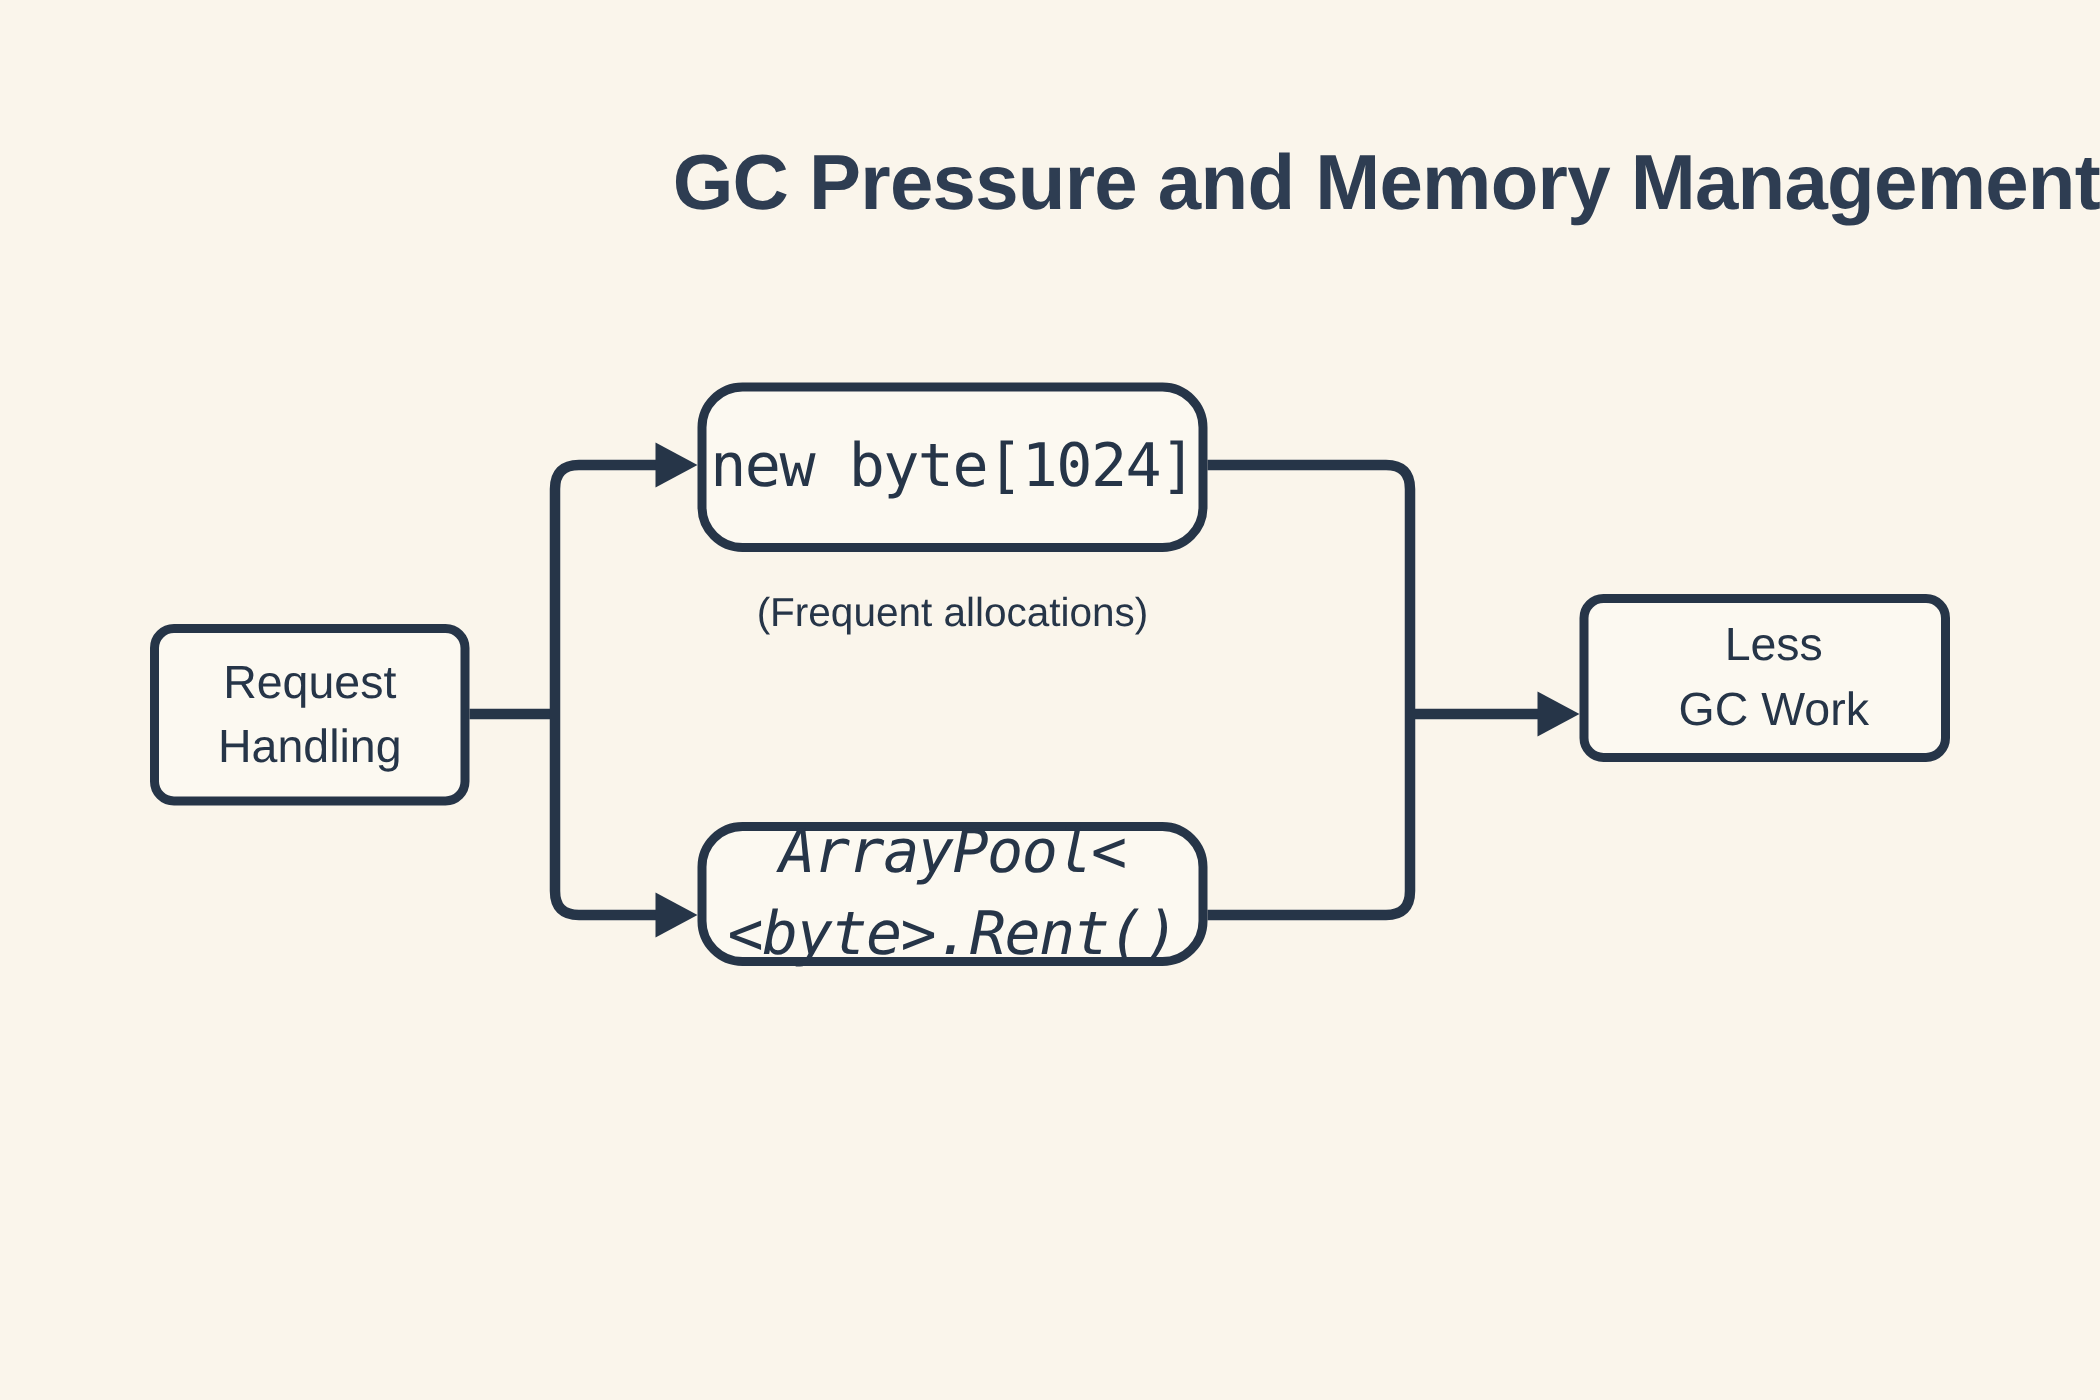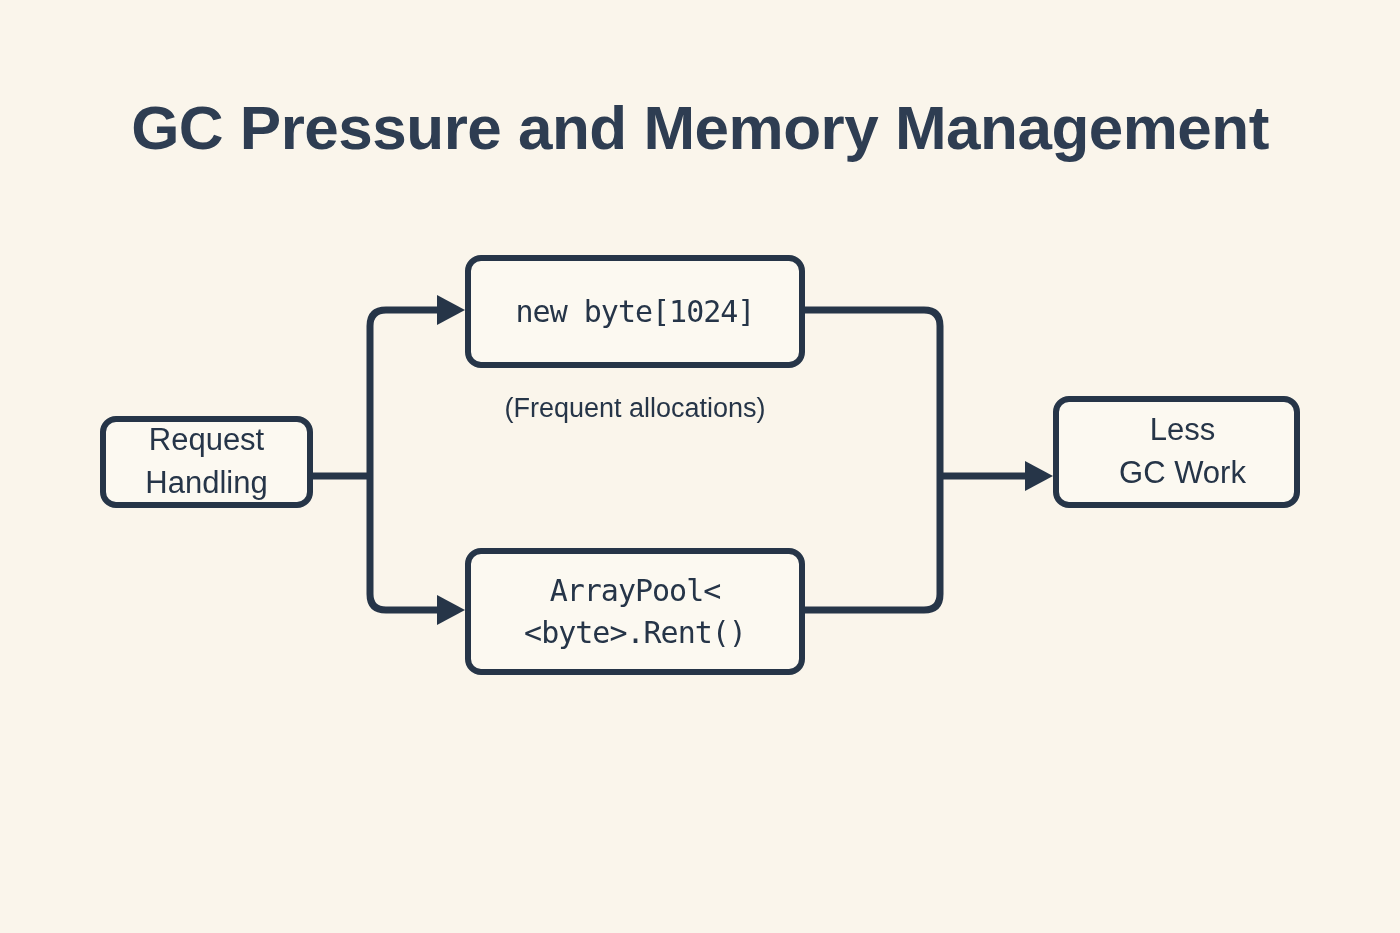--- a/index.html
+++ b/index.html
@@ -14,46 +14,46 @@
     background:var(--background);
     font-family:"Liberation Sans","DejaVu Sans",sans-serif;
     color:var(--ink);
     position:relative;
     overflow:hidden;
   }
   .stage{position:absolute;inset:0;width:1400px;height:933px;}
   .title{
     position:absolute;
     left:0; right:0; top:92px;
-    text-align:center;
-    font-size:62px;
+    text-align:right;
+    font-size:52px;
     font-weight:700;
     letter-spacing:-0.5px;
     color:var(--title-ink);
   }
   svg.connectors{position:absolute;left:0;top:0;width:1400px;height:933px;}
   svg.connectors path{stroke:var(--ink);stroke-width:7;fill:none;}
   svg.connectors polygon{fill:var(--ink);stroke:none;}
   .node{
     position:absolute;
     background:var(--box-fill);
     border:6px solid var(--ink);
     border-radius:16px;
     display:flex;
     align-items:center;
     justify-content:center;
     text-align:center;
     white-space:pre-line;
     line-height:1.38;
   }
   .node.sans{font-size:31px;font-weight:500;}
-  .node.code{font-family:"DejaVu Sans Mono","Liberation Mono",monospace;font-size:30px;font-weight:500;letter-spacing:-1px;}
-  .node-request{left:100px;top:416px;width:213px;height:92px;}
+  .node.code{font-family:"DejaVu Sans Mono","Liberation Mono",monospace;font-size:40px;font-weight:500;letter-spacing:-1px;border-radius:30px;}
+  .node-request{left:100px;top:416px;width:213px;height:121px;}
   .node-alloc{left:465px;top:255px;width:340px;height:113px;}
-  .node-pool{left:465px;top:548px;width:340px;height:127px;}
+  .node-pool{left:465px;top:548px;width:340px;height:96px;font-style:italic;}
   .node-result{left:1053px;top:396px;width:247px;height:112px;padding-left:12px;}
   .caption{
     position:absolute;
     text-align:center;
     white-space:pre-line;
     font-size:27px;
     font-weight:400;
     line-height:1.38;
     color:var(--ink);
   }

